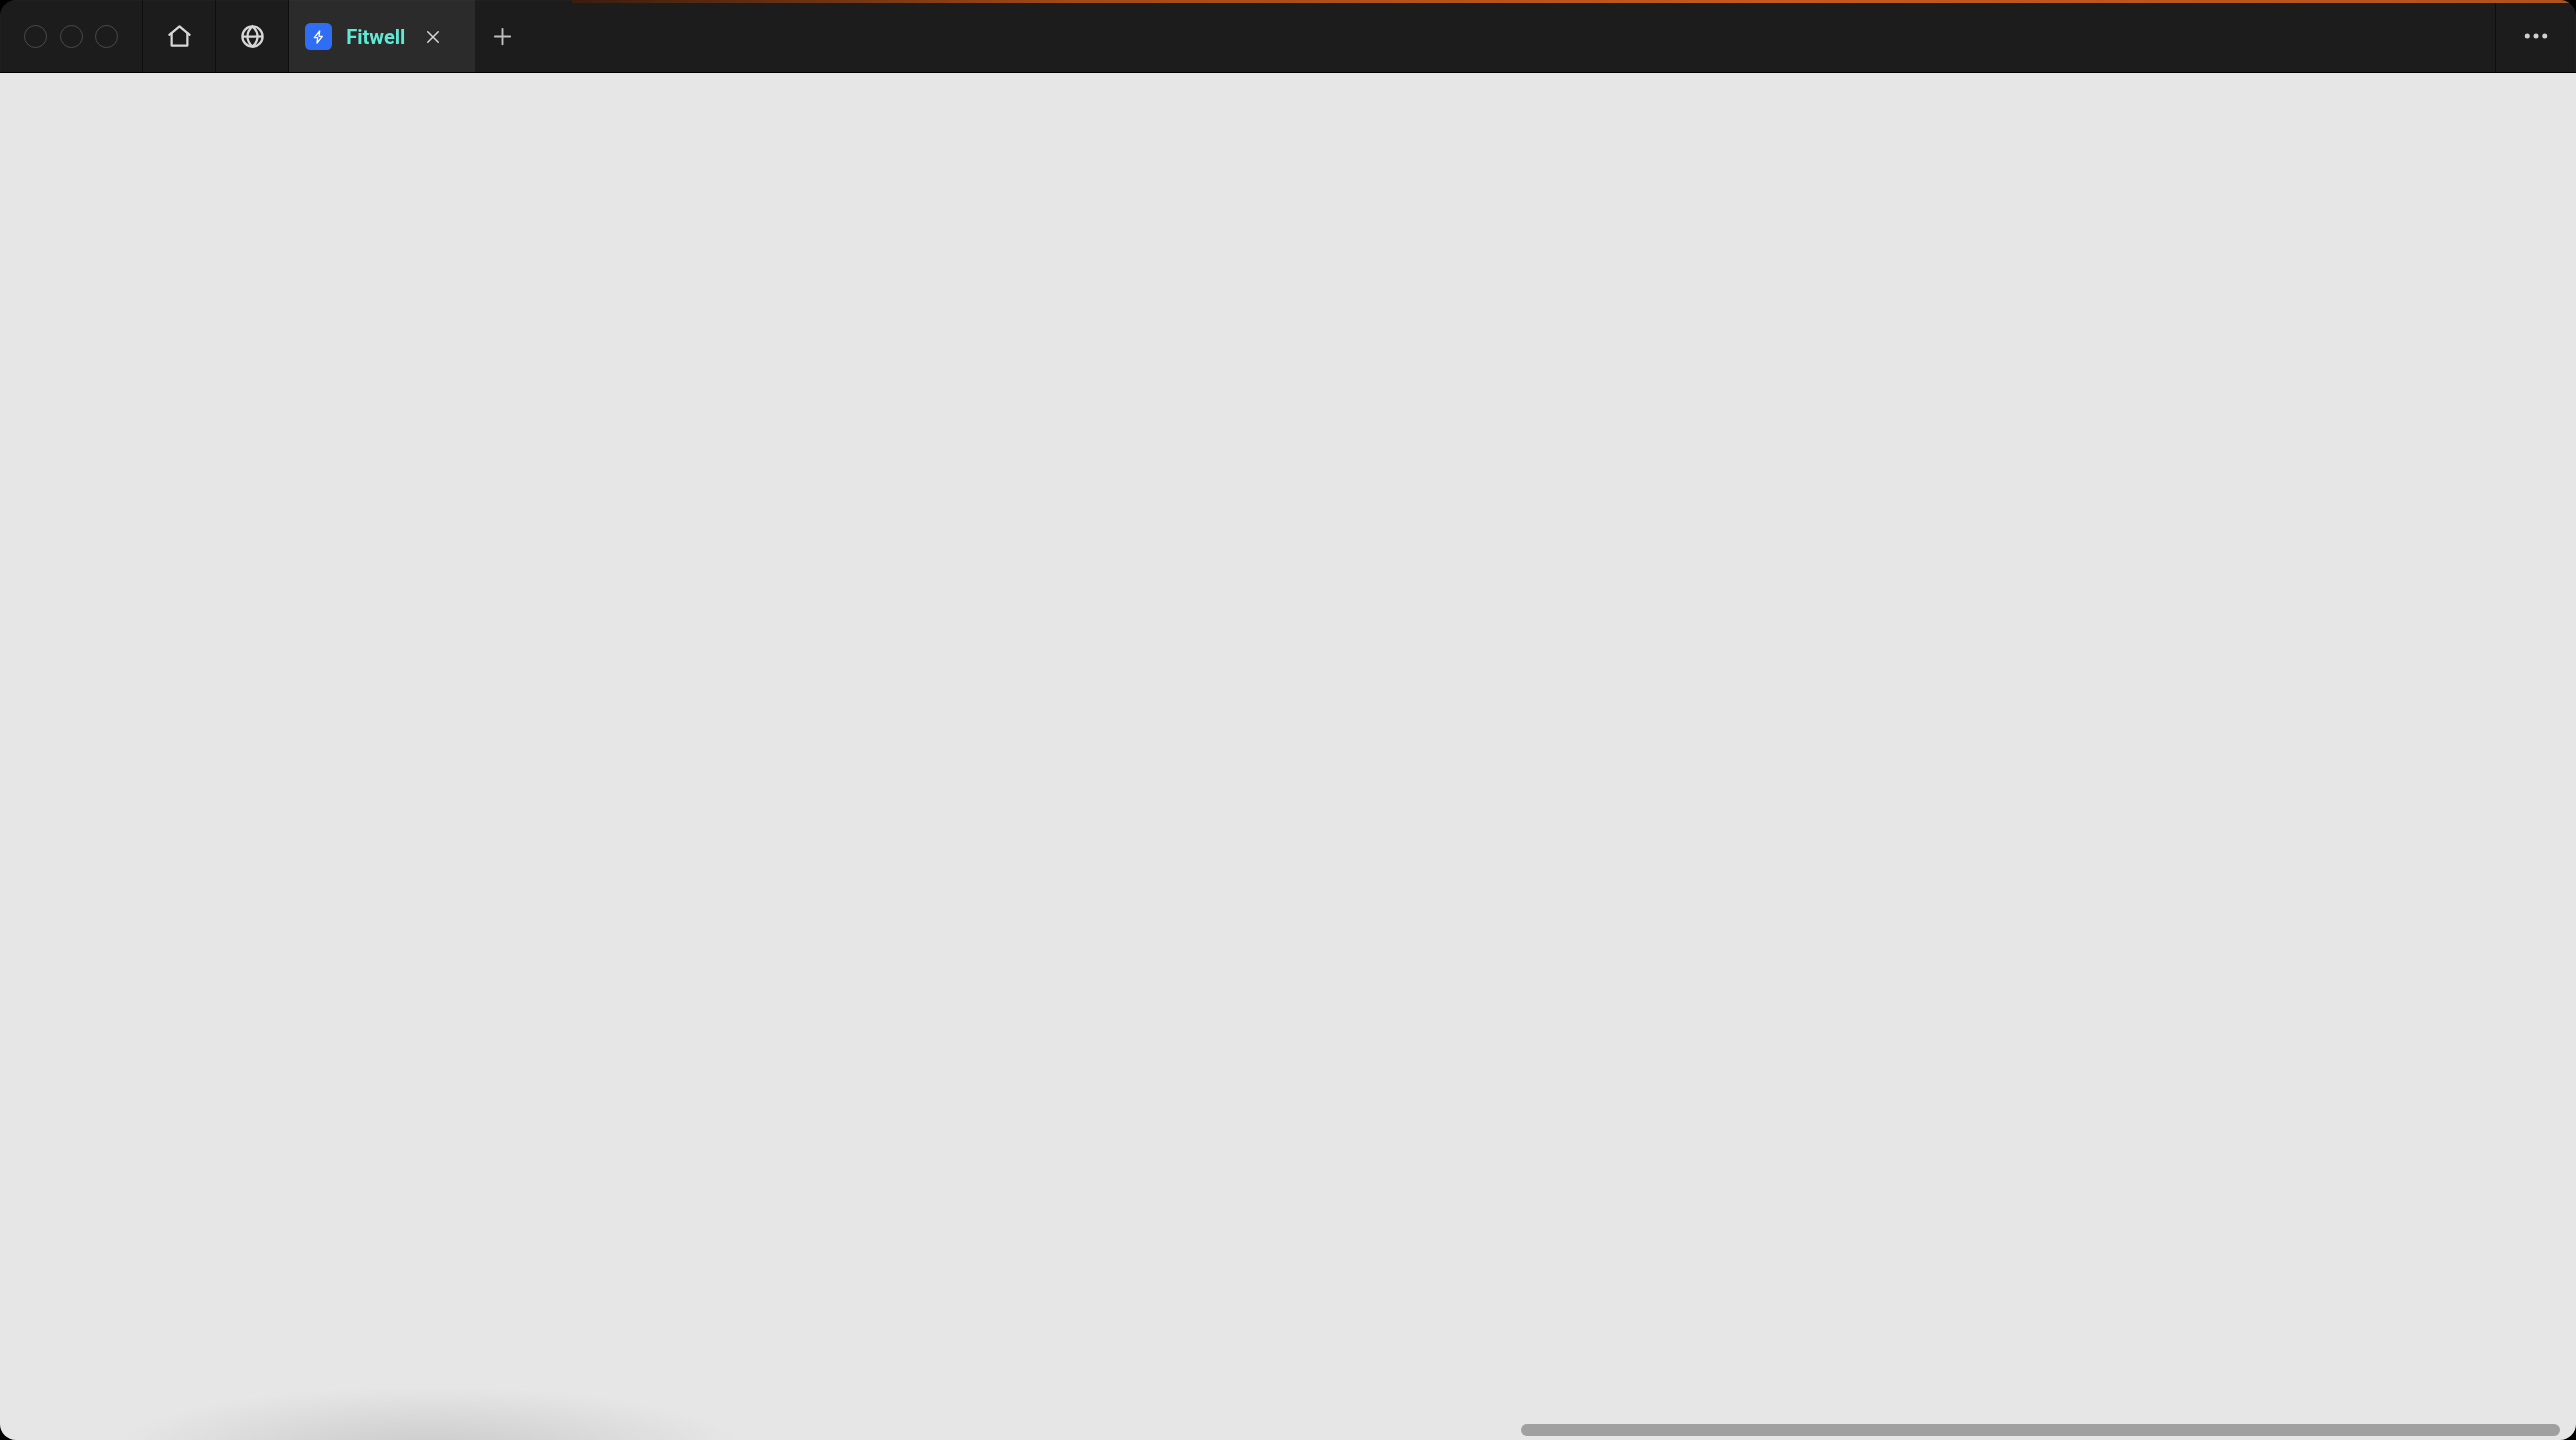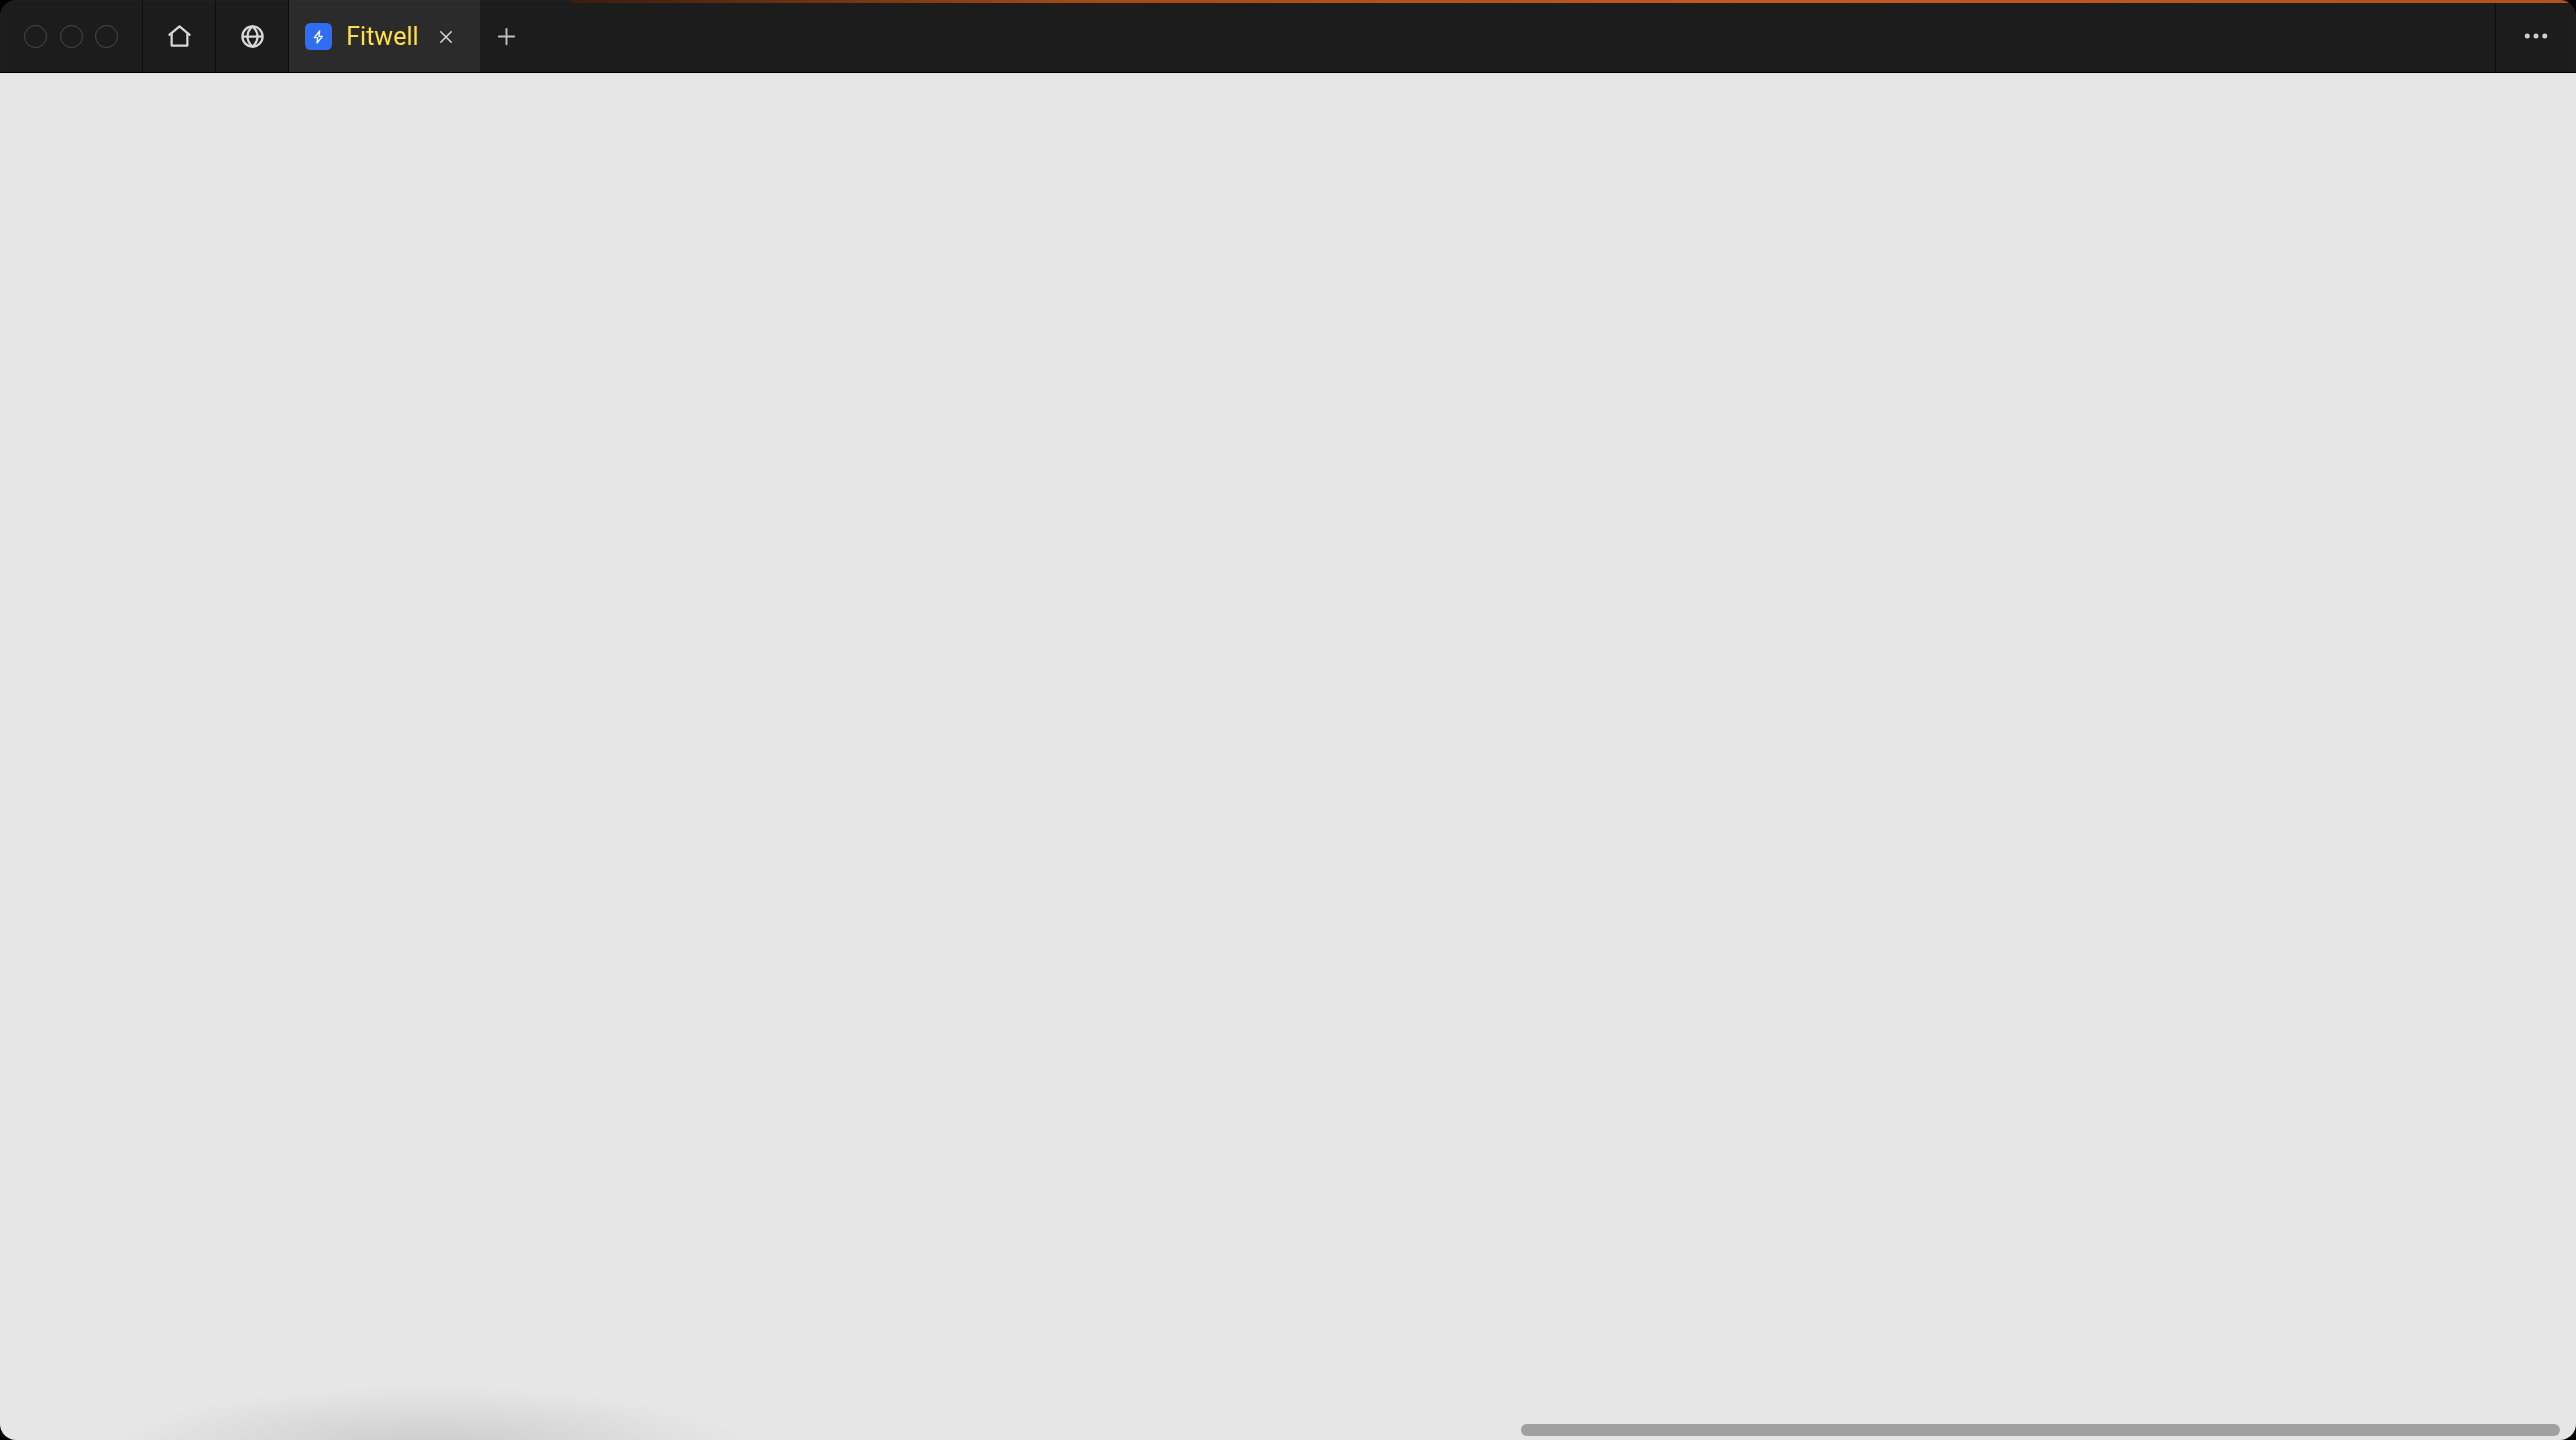--- a/index.html
+++ b/index.html
@@ -64,21 +64,21 @@
       border-top:0.9px solid #2b2b2b;
     }
     .tab .favicon{
       width:27px;height:27px;border-radius:5.4px;
       background:#2f6df4;
       display:flex;align-items:center;justify-content:center;
       flex:0 0 auto;
     }
     .tab .favicon svg{width:16px;height:16px;}
     .tab .title{
-      color:#fde047;font-size:25px;font-weight:400;
+      color:#5eead4;font-size:20px;font-weight:700;
       white-space:nowrap;
     }
     .tab .close{
       width:27px;height:27px;display:flex;align-items:center;justify-content:center;
       color:#cfcfcf;flex:0 0 auto;
     }
     .newtab{
       width:54px;display:flex;align-items:center;justify-content:center;
     }
     .menu{

